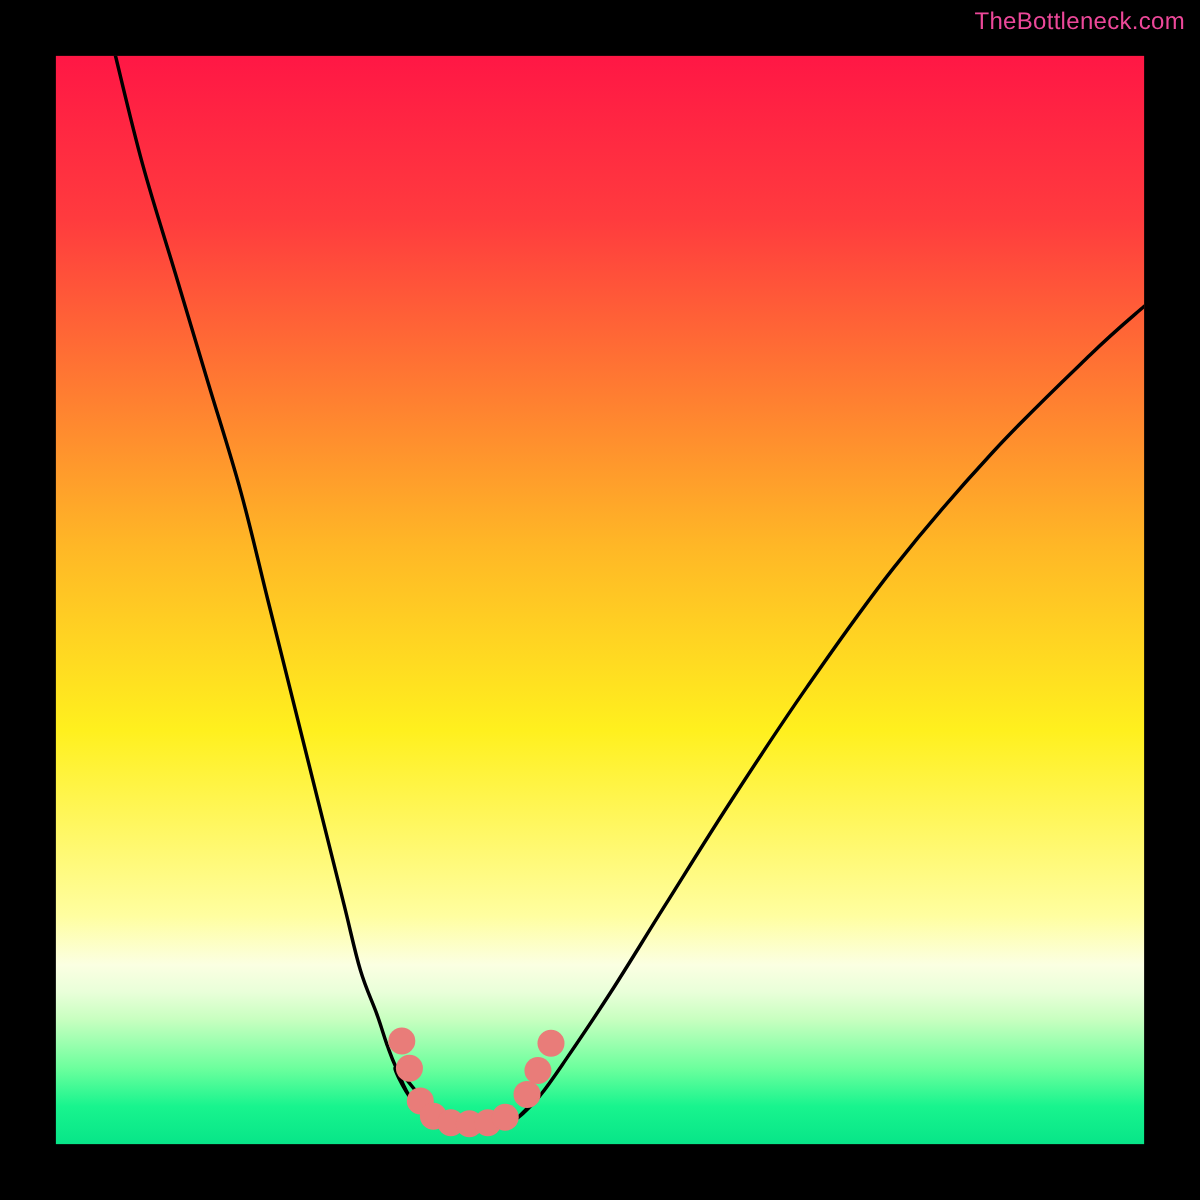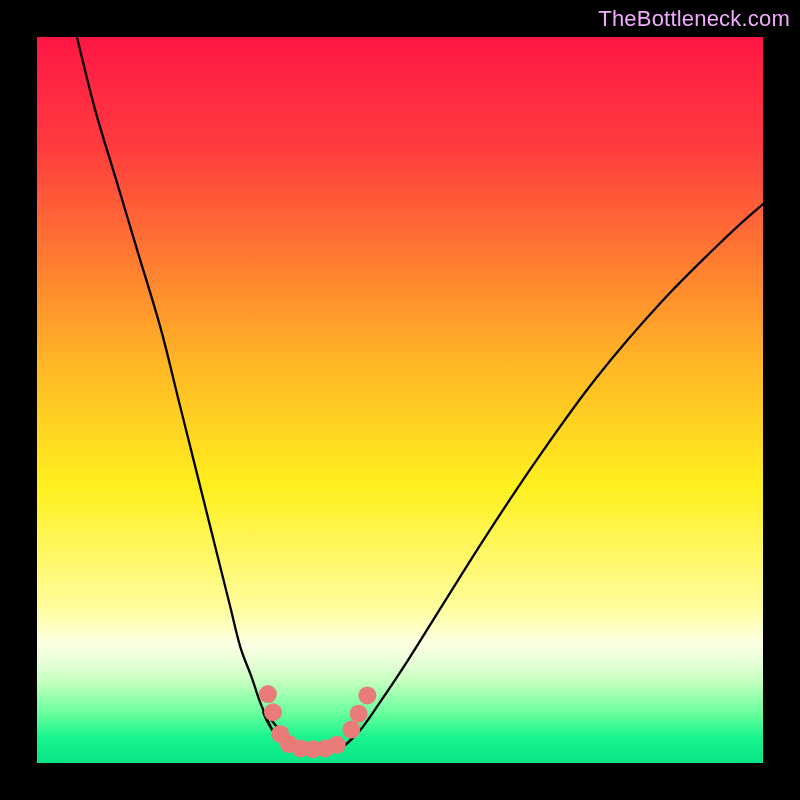--- a/index.html
+++ b/index.html
@@ -28,22 +28,22 @@
     overflow: hidden;
   }
   .gradient {
     position: absolute;
     inset: 0;
   }
   .watermark {
     position: absolute;
     top: 6px;
     right: 10px;
-    color: #f0abfc;
-    font-size: 22px;
+    color: #ec4899;
+    font-size: 16px;
     font-weight: 400;
     letter-spacing: 0.2px;
   }
   svg.curves {
     position: absolute;
     inset: 0;
   }
 </style>
 </head>
 <body>

